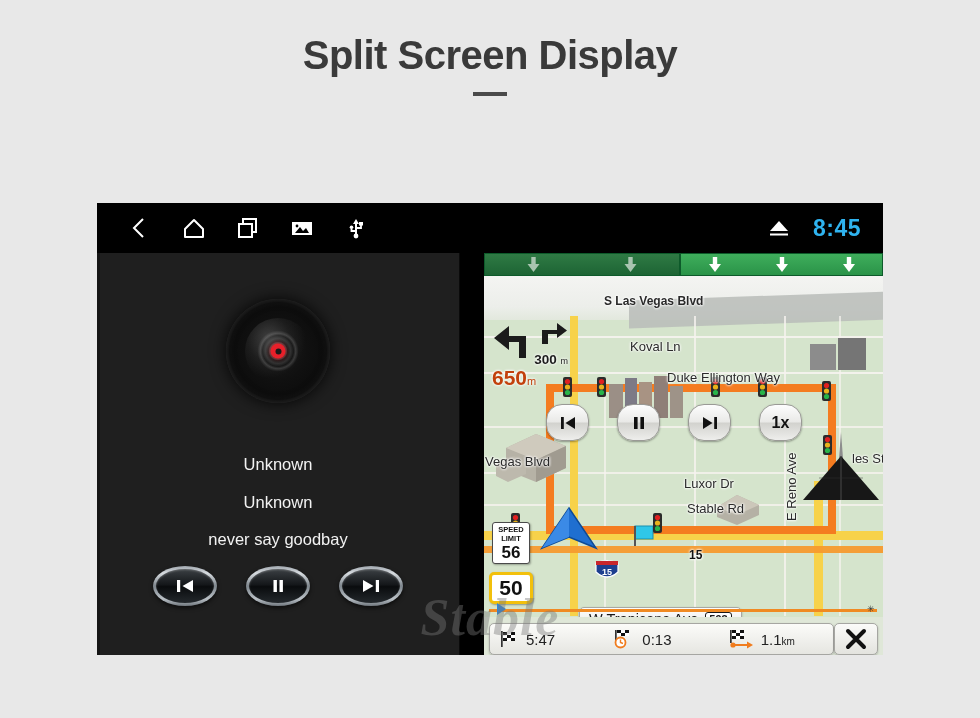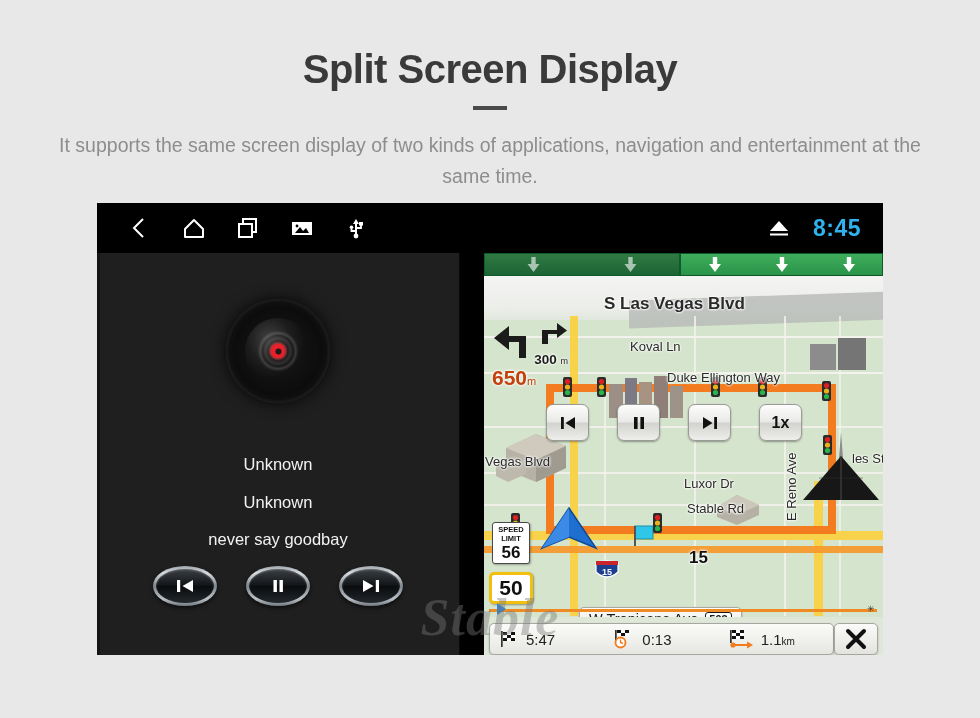--- a/index.html
+++ b/index.html
@@ -5,21 +5,21 @@
   * { box-sizing: border-box; margin: 0; padding: 0; }
   html, body {
     width: 980px; height: 718px;
     background: #e8e8e8;
     font-family: "Liberation Sans", sans-serif;
     overflow: hidden;
   }
   .page { position: relative; width: 980px; height: 718px; background: #e8e8e8; }
 
   
-  .header { padding-top: 47px; text-align: center; }
+  .header { padding-top: 33px; text-align: center; }
   .title {
     font-size: 40px; font-weight: bold; color: #3a3a3a;
     letter-spacing: -0.5px;
   }
   .divider {
     width: 34px; height: 4px; background: #4a4a4a;
     margin: 14px auto 0;
   }
   .subtitle {
     margin: 20px auto 0; width: 900px;
@@ -142,21 +142,21 @@
   }
   .map-gray-band {
     position: absolute; left: 145px; top: 20px; width: 260px; height: 28px;
     background: #b9bcb8; transform: skewY(-2deg); opacity: .85;
   }
   .road-label {
     position: absolute; font-size: 13px; color: #2a2a2a;
     white-space: nowrap;
     text-shadow: 0 0 3px #fff, 0 0 3px #fff, 0 0 2px #fff;
   }
-  .road-label.big { font-size: 17px; font-weight: bold; }
+  .road-label.big { font-size: 12px; font-weight: bold; }
   .road-label.vert { transform: rotate(-90deg); transform-origin: left top; }
 
   
   .rd { position: absolute; background: #f6f3ef; }
   .rd.yellow { background: #f7d24a; }
   .rd.orange { background: #f59a2e; }
   .rd.route  { background: #f47c20; }
 
   
   .turnbox {
@@ -174,21 +174,21 @@
   .dist-sub {
     position: absolute; right: 0px; top: 36px;
     font-size: 13.5px; font-weight: bold; color: #1c1c1c;
     text-shadow: 0 0 3px #fff, 0 0 3px #fff;
   }
   .dist-sub span { font-size: 9px; font-weight: normal; }
 
   
   .mapctrls { position: absolute; left: 62px; top: 128px; display: flex; gap: 28px; }
   .mbtn {
-    width: 43px; height: 37px; border-radius: 7px;
+    width: 43px; height: 37px; border-radius: 16px;
     background: linear-gradient(180deg, #fdfdfd 0%, #e9e9e7 48%, #d2d2ce 52%, #eeeeec 100%);
     border: 1px solid #9a9a96;
     box-shadow: 0 1px 2px rgba(0,0,0,0.35);
     display: flex; align-items: center; justify-content: center;
     font-size: 16px; font-weight: bold; color: #111;
   }
   .mbtn svg { display: block; }
 
   
   .speedlimit {
@@ -277,21 +277,20 @@
   }
 </style>
 </head>
 <body>
 
 <div class="page">
 
   <div class="header">
     <div class="title">Split Screen Display</div>
     <div class="divider"></div>
-    <div class="subtitle">It supports the same screen display of two kinds of applications, navigation and entertainment at the same time.</div>
   </div>
 
   <div class="device">
 
     <div class="statusbar">
       <div class="nav-icons">
         <svg class="nav-ico" viewBox="0 0 26 26">
           <path d="M16 4 L7 13 L16 22" fill="none" stroke="#fff" stroke-width="2"></path>
         </svg>
         <svg class="nav-ico" viewBox="0 0 26 26">

